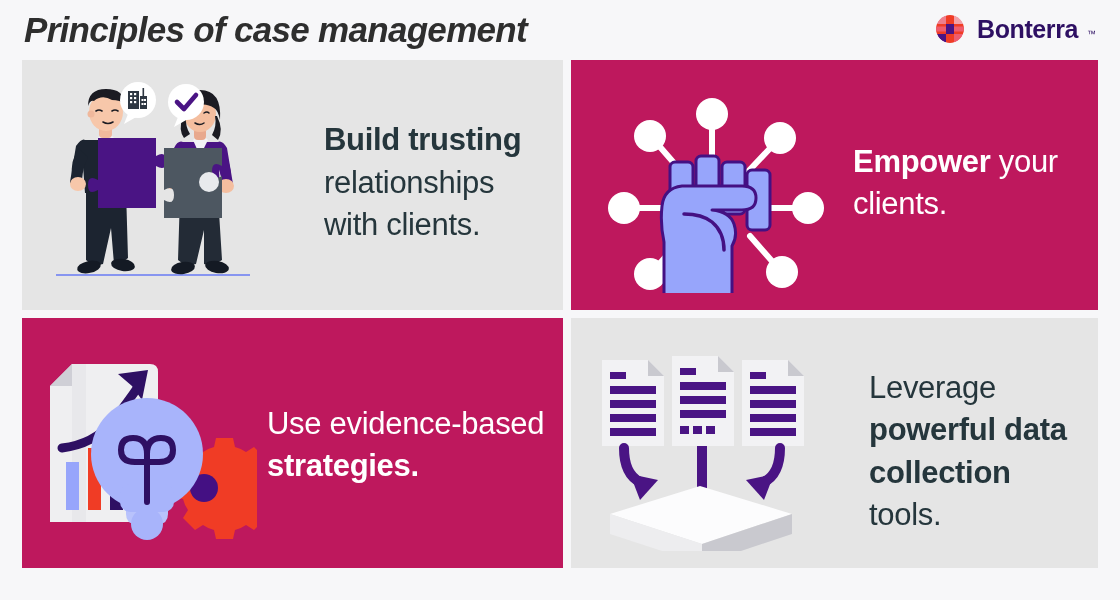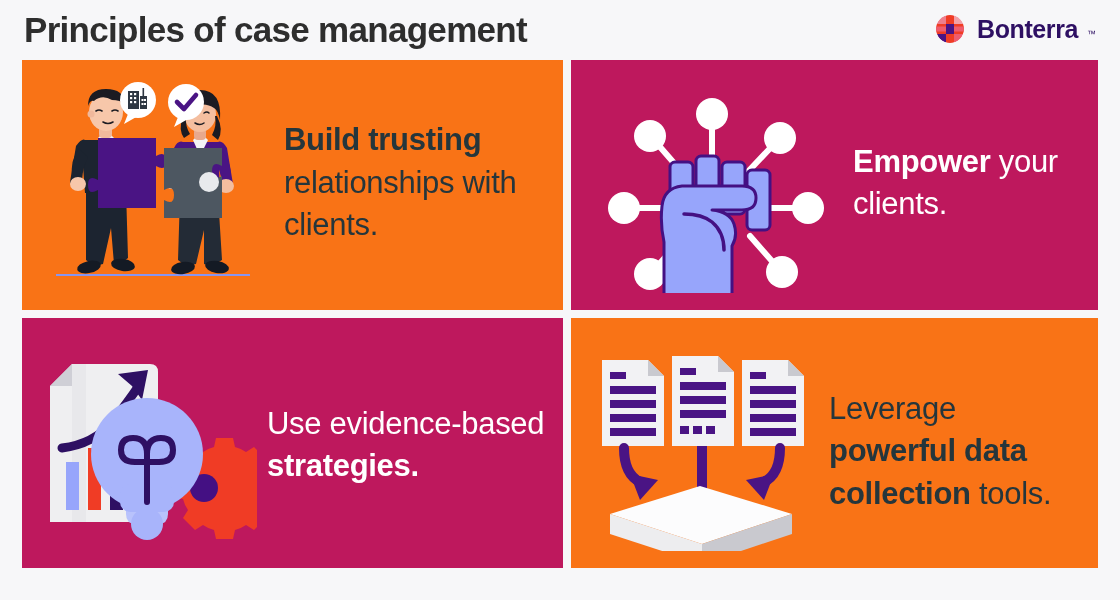--- a/index.html
+++ b/index.html
@@ -35,20 +35,21 @@
     padding: 0 24px 0 24px;
   }
 
   .page-title {
     font-size: 35px;
     font-weight: bold;
     color: #2E2E2E;
     letter-spacing: -0.7px;
     line-height: 1;
     white-space: nowrap;
+    font-style: italic;
   }
 
   .brand {
     display: flex;
     align-items: center;
     gap: 13px;
     margin-right: 0px;
   }
   .brand-mark {
     width: 28px; height: 28px;
@@ -85,21 +86,21 @@
     gap: 8px 8px;
   }
 
   .card {
     position: relative;
     display: flex;
     align-items: center;
     overflow: hidden;
   }
 
-  .card.light { background: #f97316; }
+  .card.light { background: #e5e5e5; gap: 40px; }
   .card.dark  { background: #be185d; }
 
   .card-art {
     position: relative;
     flex: 0 0 auto;
     display: flex;
     align-items: center;
     justify-content: center;
     height: 100%;
   }

